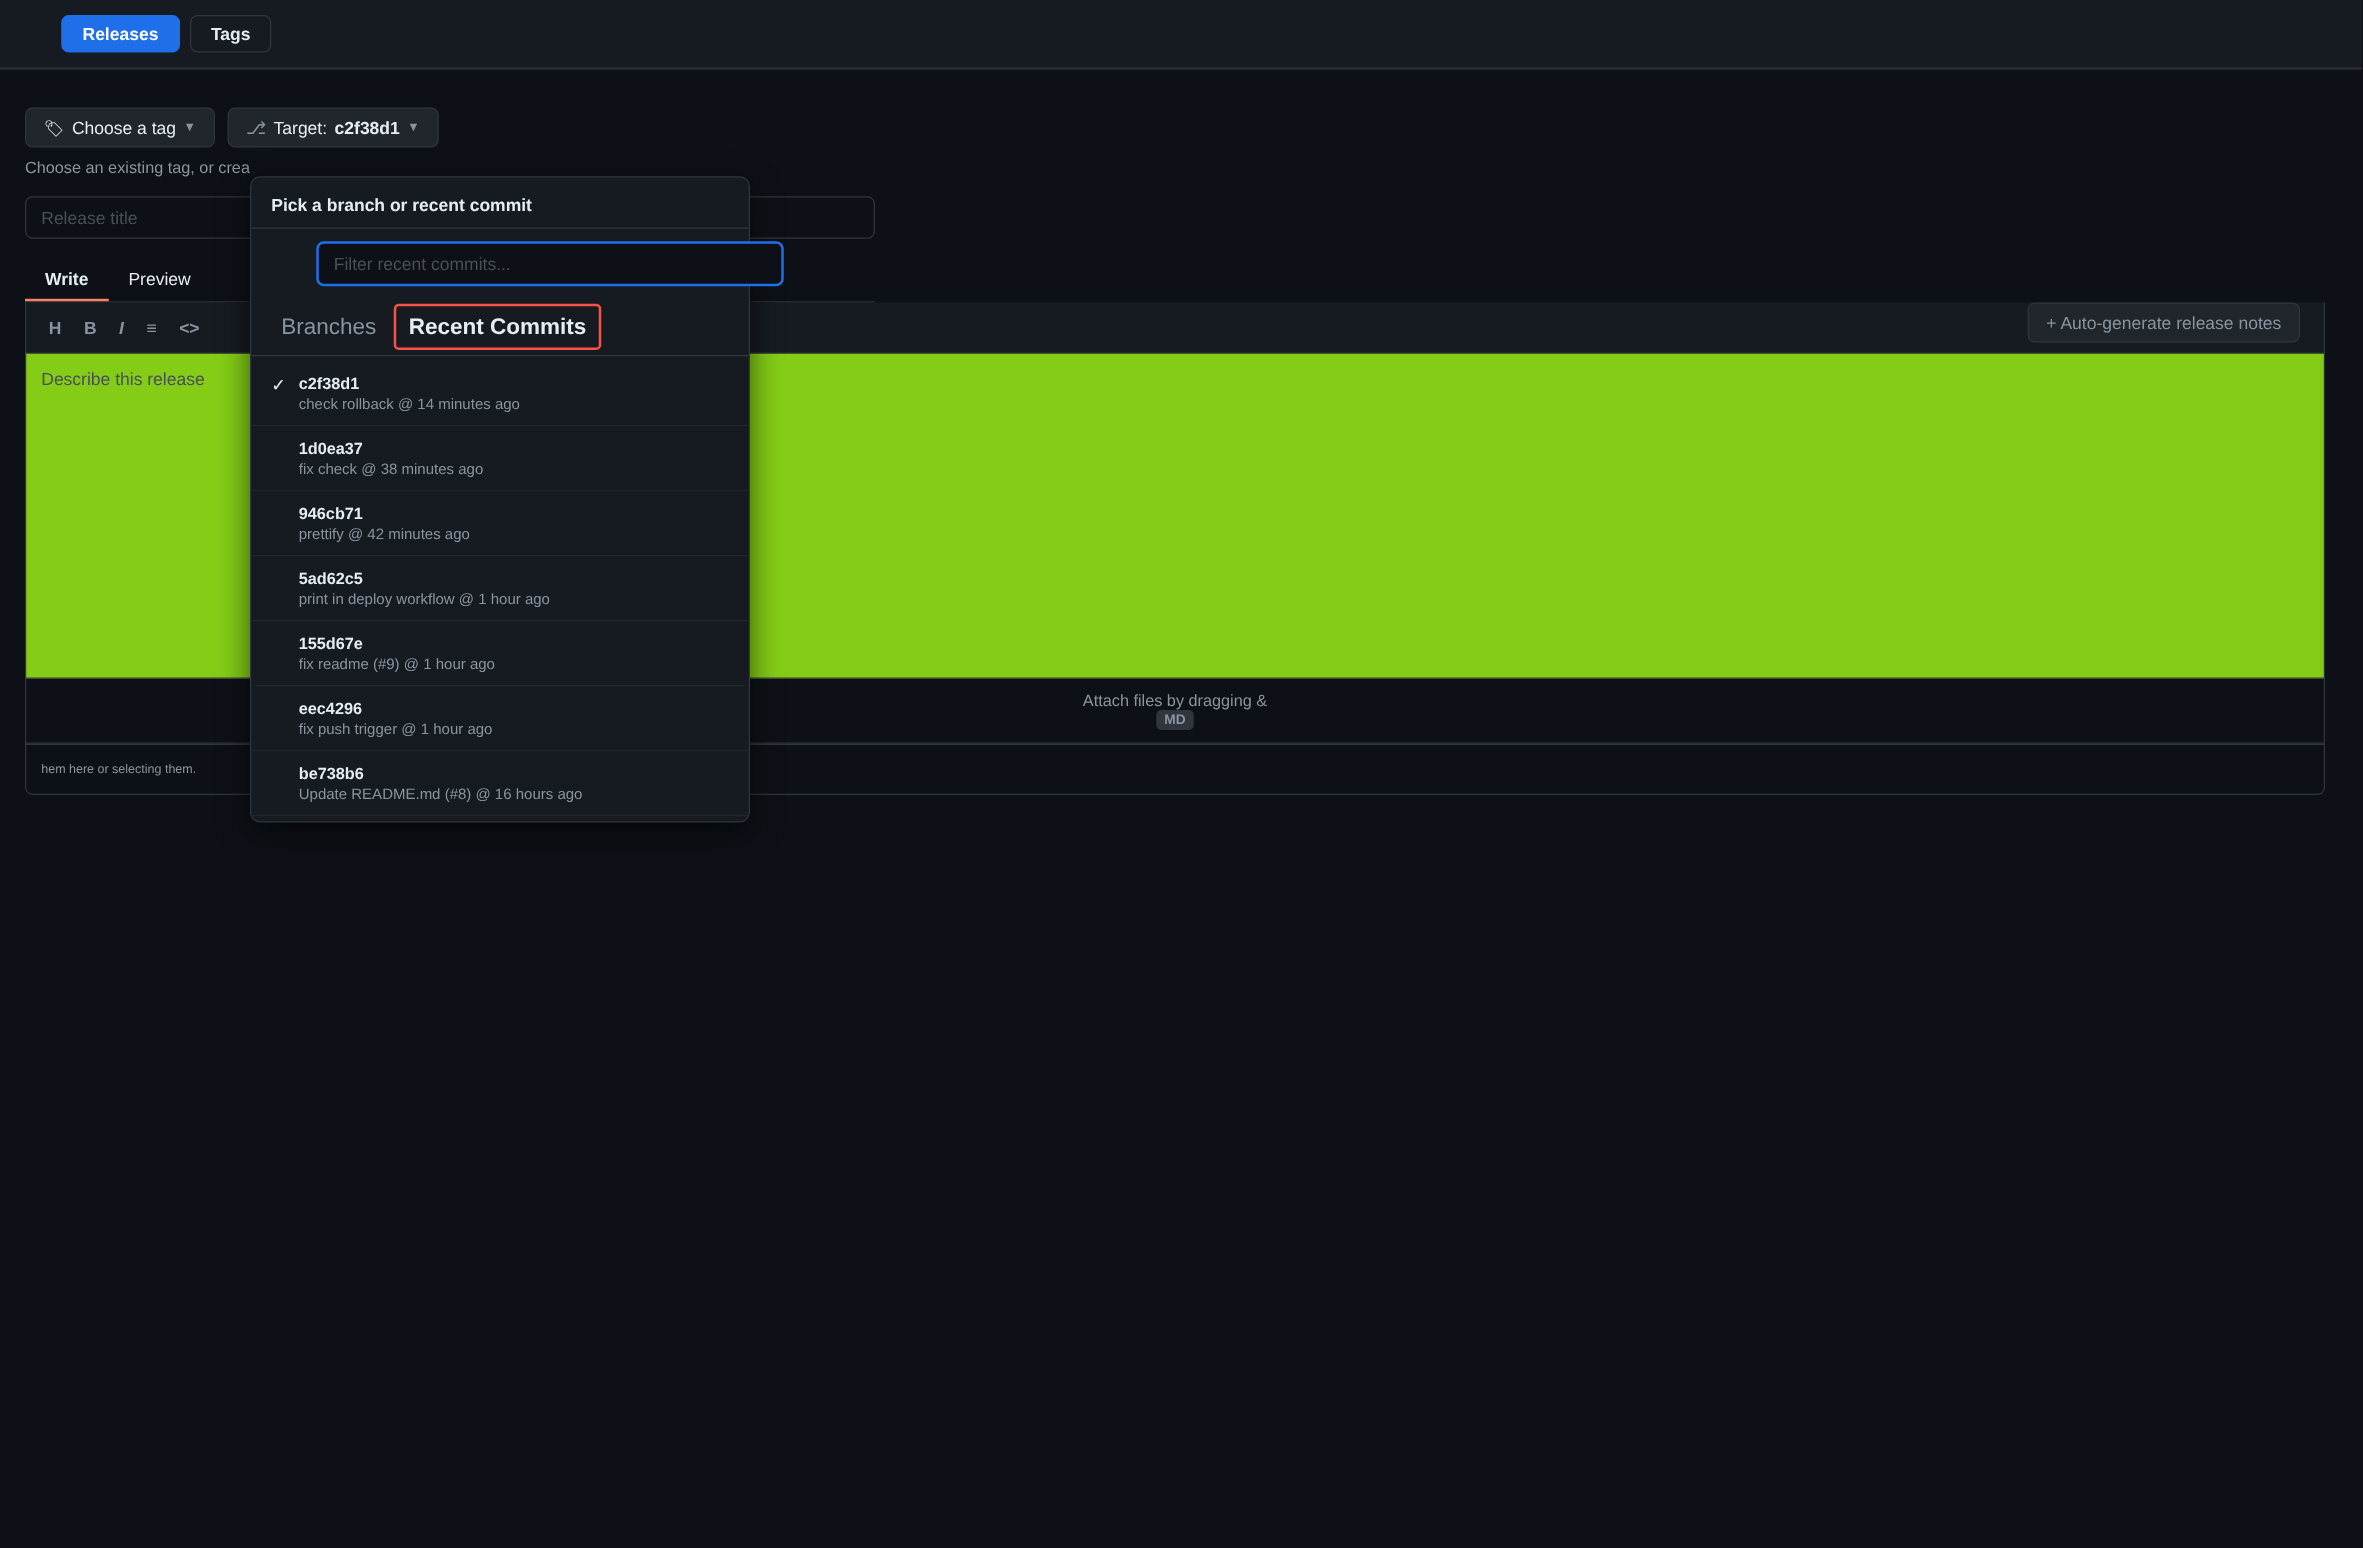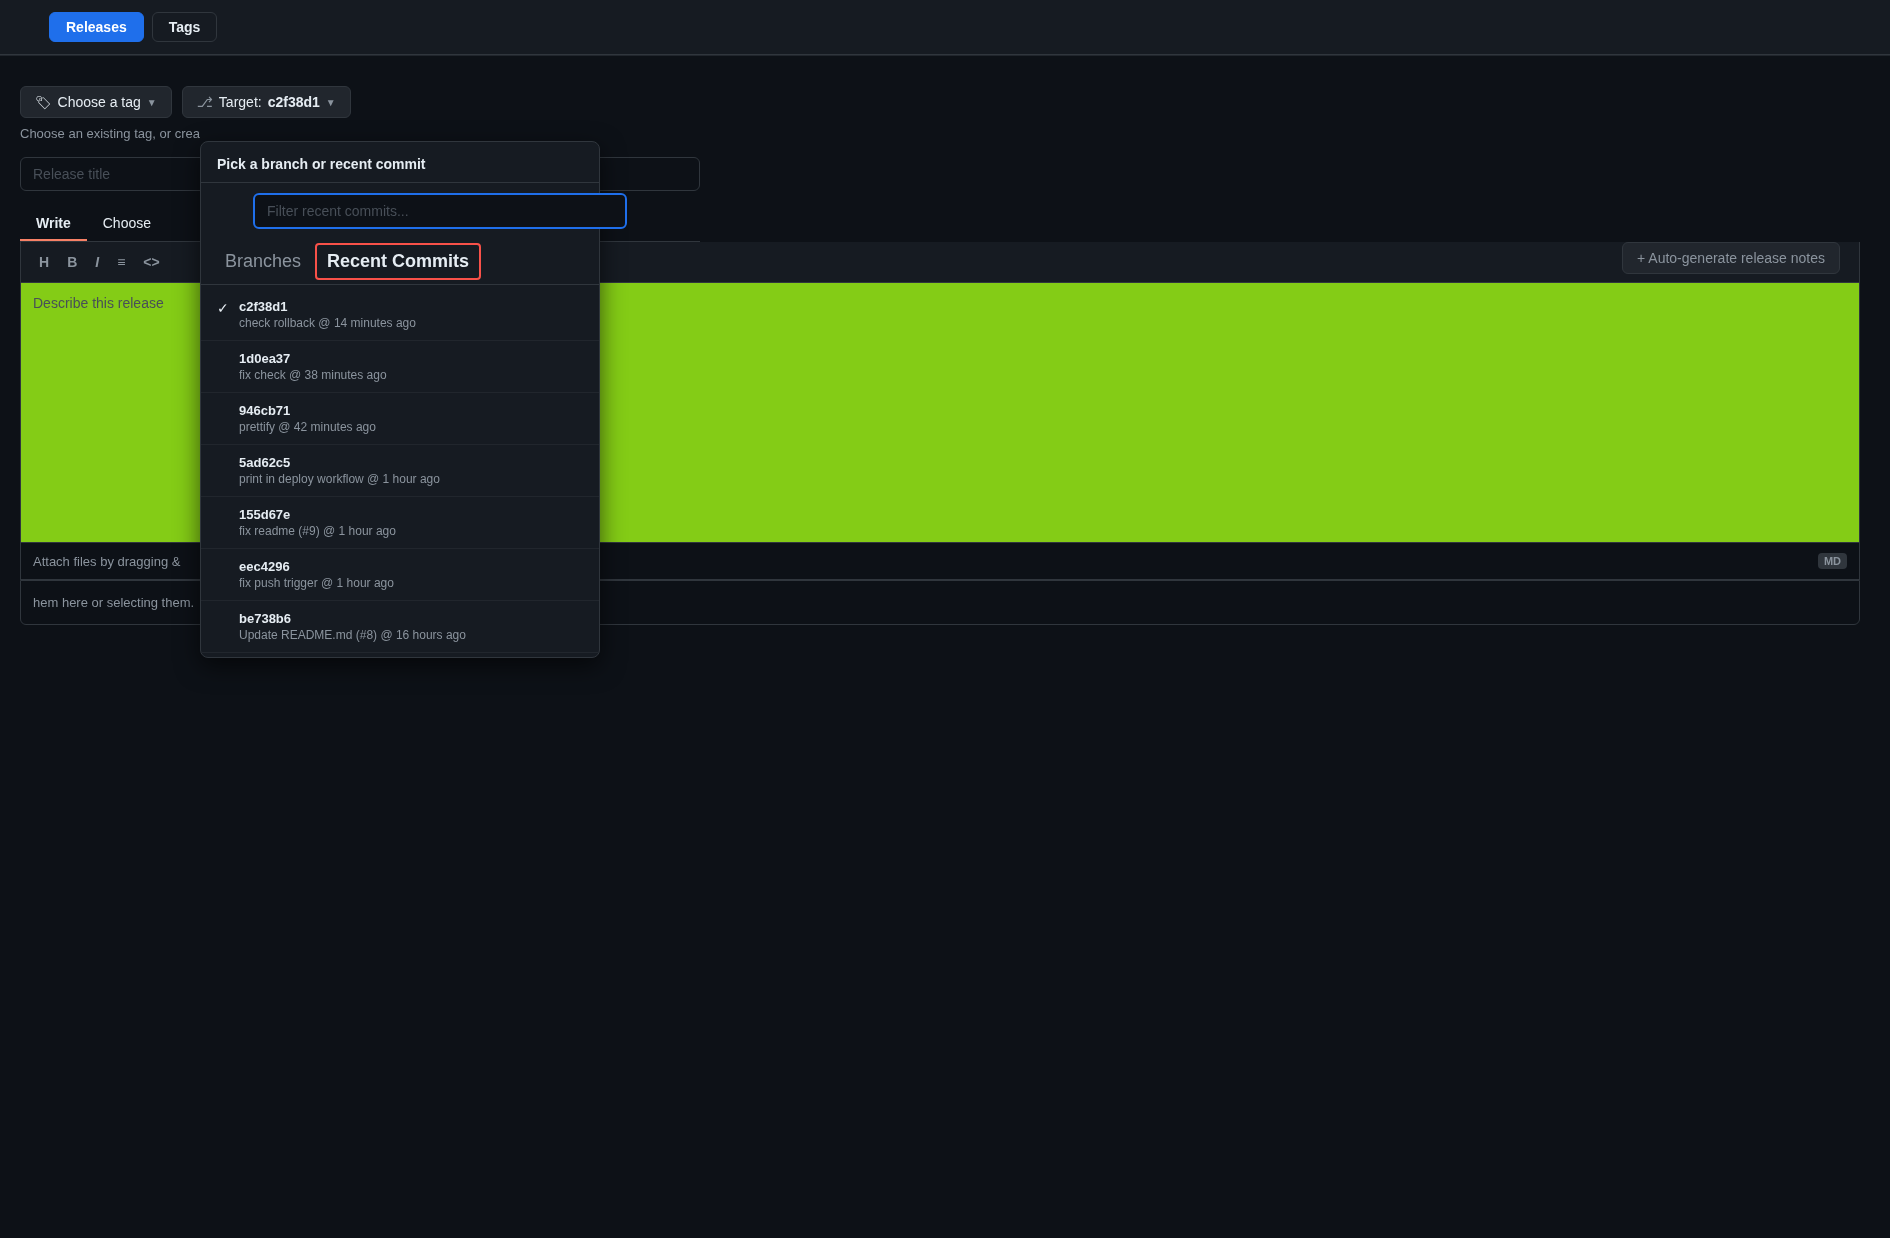--- a/index.html
+++ b/index.html
@@ -182,40 +182,41 @@
       width: 1840px;
       background: #0d1117;
       border: 1px solid #30363d;
       border-top: none;
       color: #8b949e;
       padding: 10px 12px;
       font-size: 13px;
       display: flex;
       justify-content: space-between;
       align-items: center;
+      flex-direction: column;
     }
 
     .md-badge {
       background: #30363d;
       border-radius: 4px;
       padding: 2px 6px;
       font-size: 11px;
       color: #8b949e;
       font-weight: bold;
       text-align: center;
     }
 
     .bottom-attach {
       width: 1840px;
       background: #0d1117;
       border: 1px solid #30363d;
       border-radius: 0 0 6px 6px;
       color: #8b949e;
       padding: 14px 12px;
-      font-size: 13px;
+      font-size: 10px;
       margin-top: 0;
     }
 
     
     .dropdown-popup {
       position: absolute;
       top: 85px;
       left: 200px;
       width: 400px;
       background: #161b22;
@@ -347,21 +348,21 @@
 
   
   <div class="helper-text">Choose an existing tag, or crea</div>
 
   
   <input class="release-title-input" type="text" placeholder="Release title" style="">
 
   
   <div class="editor-tabs">
     <button class="editor-tab active">Write</button>
-    <button class="editor-tab">Choose</button>
+    <button class="editor-tab">Preview</button>
   </div>
 
   
   <div style="position:relative;">
     <div class="editor-toolbar">
       <button class="toolbar-btn">H</button>
       <button class="toolbar-btn">B</button>
       <button class="toolbar-btn" style="font-style:italic;">I</button>
       <button class="toolbar-btn">≡</button>
       <button class="toolbar-btn">&lt;&gt;</button>

